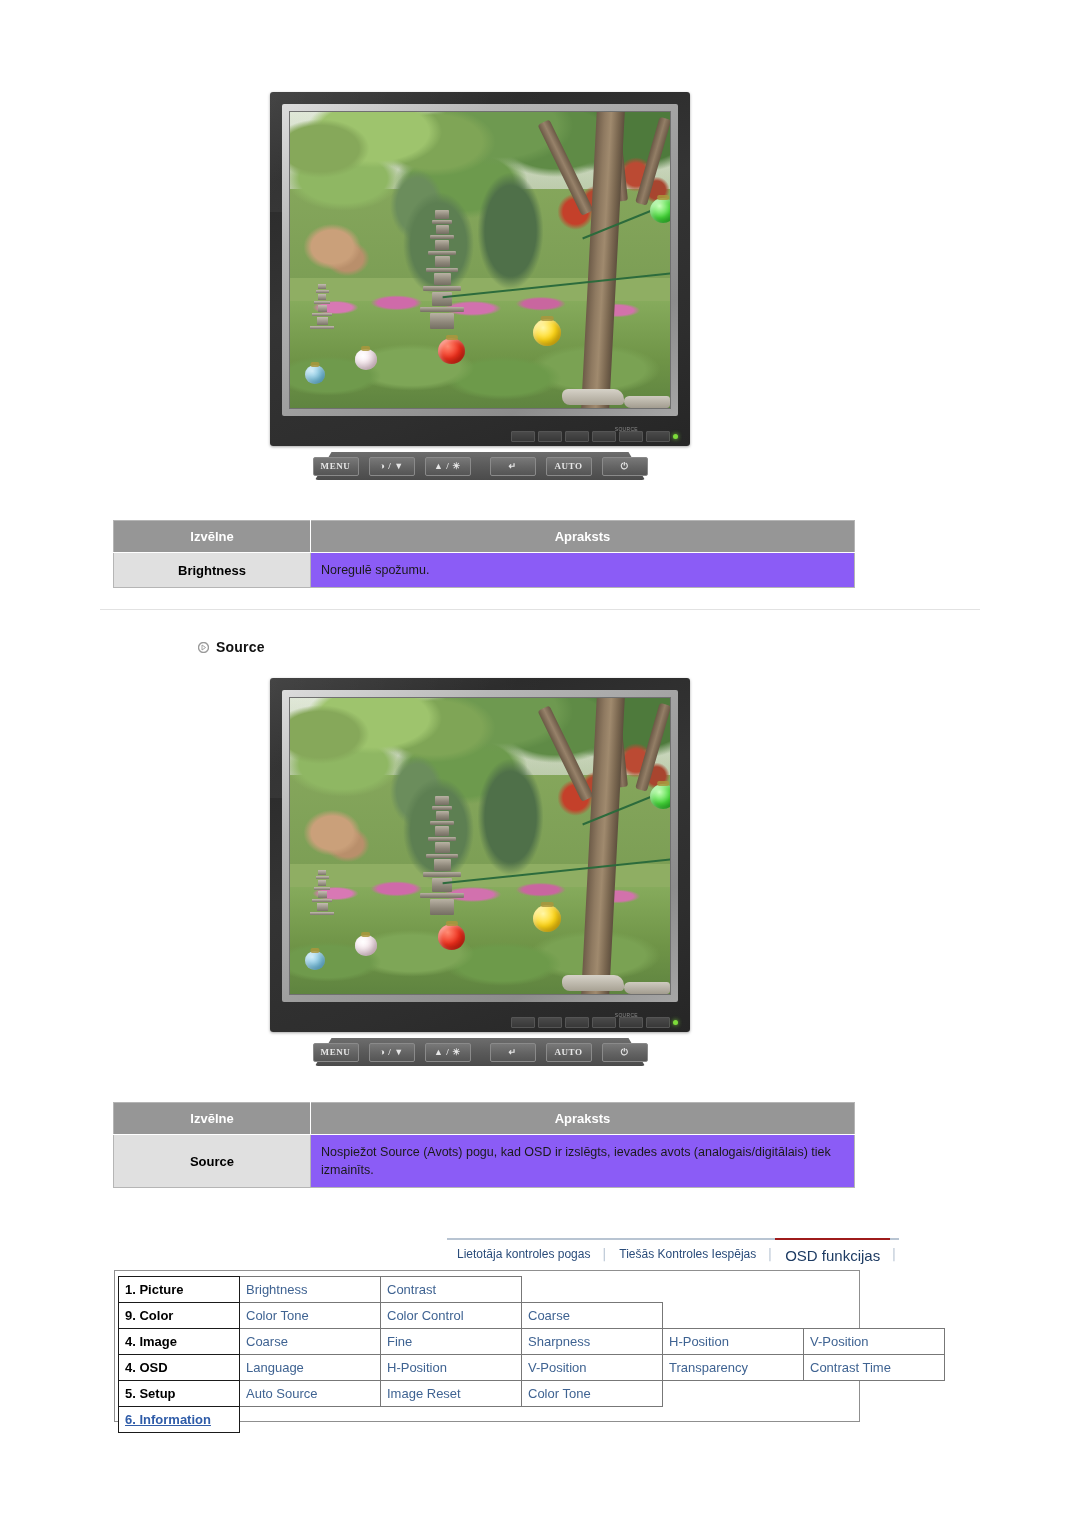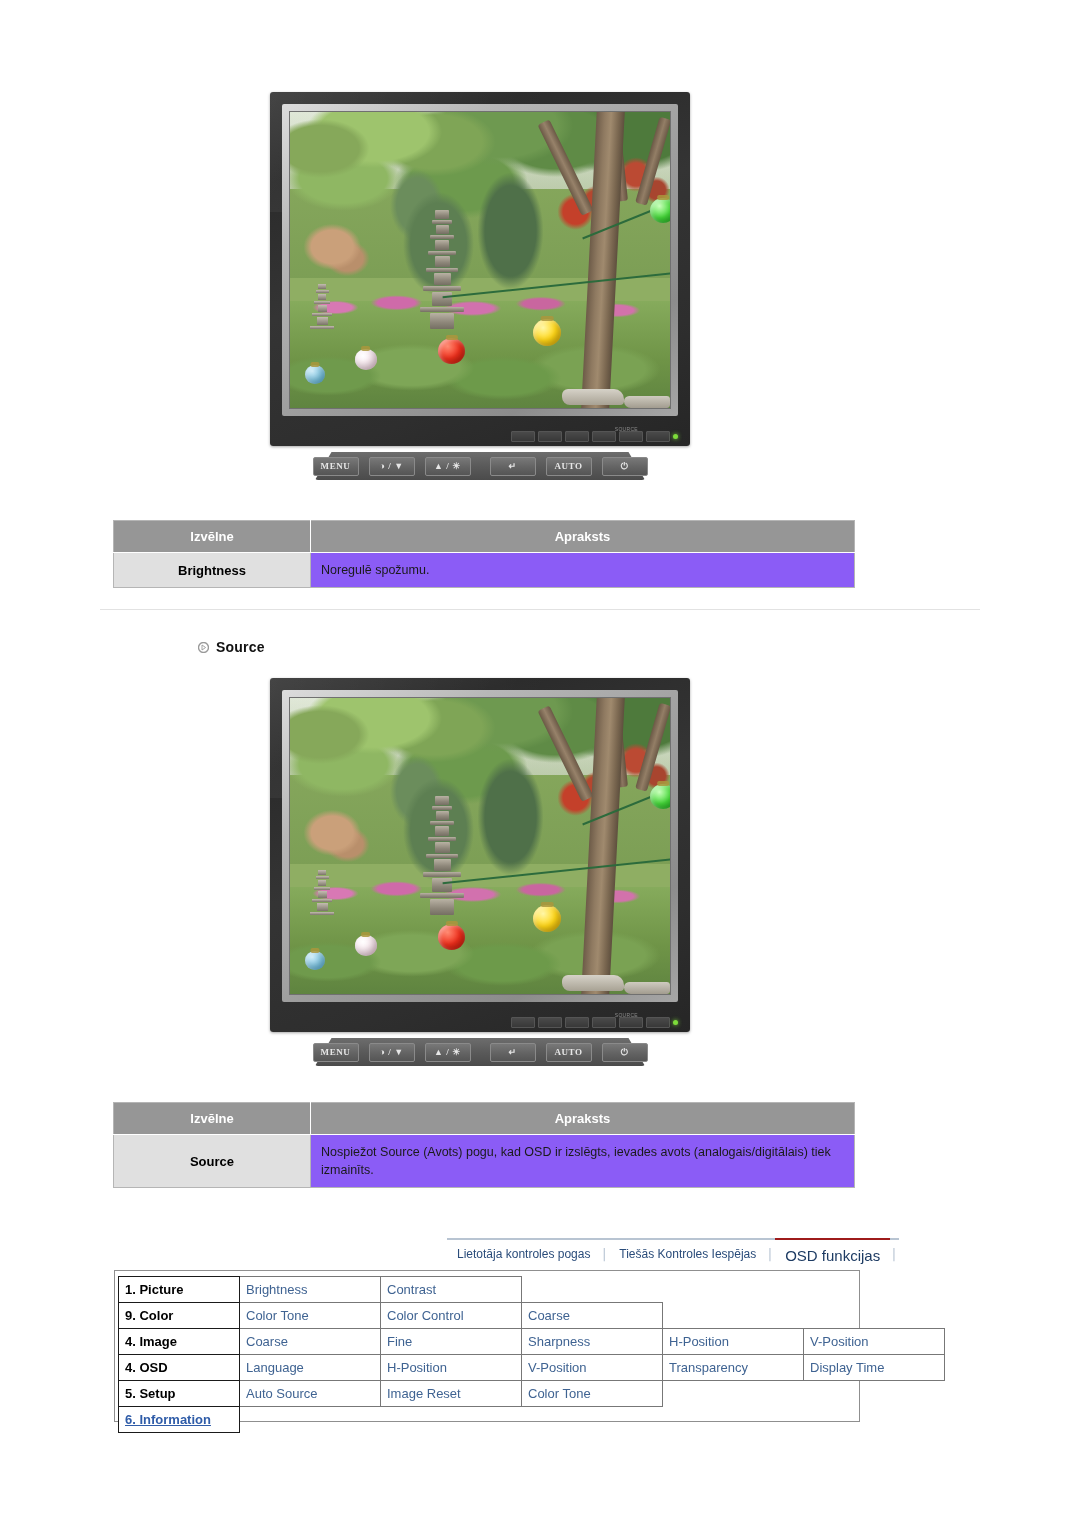--- a/index.html
+++ b/index.html
@@ -647,21 +647,21 @@
           <td style="width:128px">Sharpness</td>
           <td style="width:128px">H-Position</td>
           <td style="width:128px">V-Position</td>
         </tr>
         <tr>
           <td class="cat">4. OSD</td>
           <td style="width:128px">Language</td>
           <td style="width:128px">H-Position</td>
           <td style="width:128px">V-Position</td>
           <td style="width:128px">Transparency</td>
-          <td style="width:128px">Display Time</td>
+          <td style="width:128px">Contrast Time</td>
         </tr>
         <tr>
           <td class="cat">5. Setup</td>
           <td style="width:128px">Auto Source</td>
           <td style="width:128px">Image Reset</td>
           <td style="width:128px">Color Tone</td>
           <td class="blank" style="width:128px"></td>
           <td class="blank" style="width:128px"></td>
         </tr>
         <tr>

